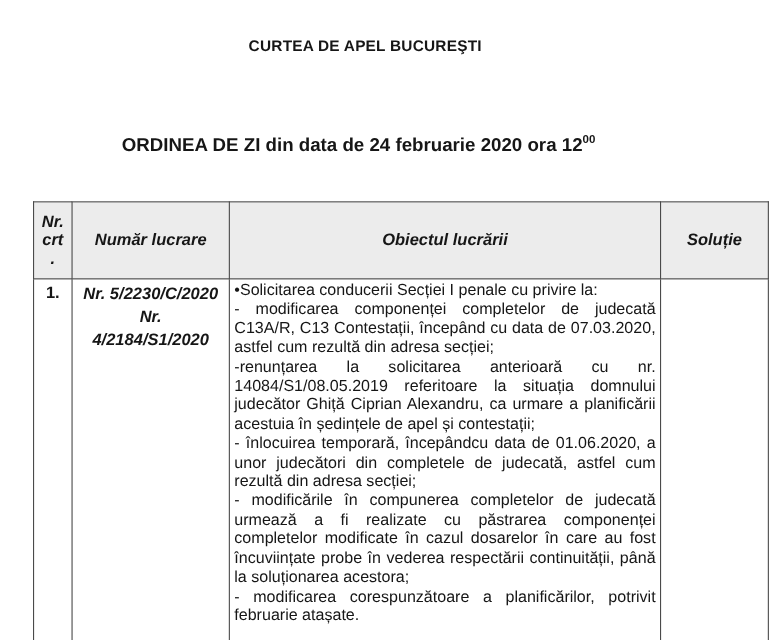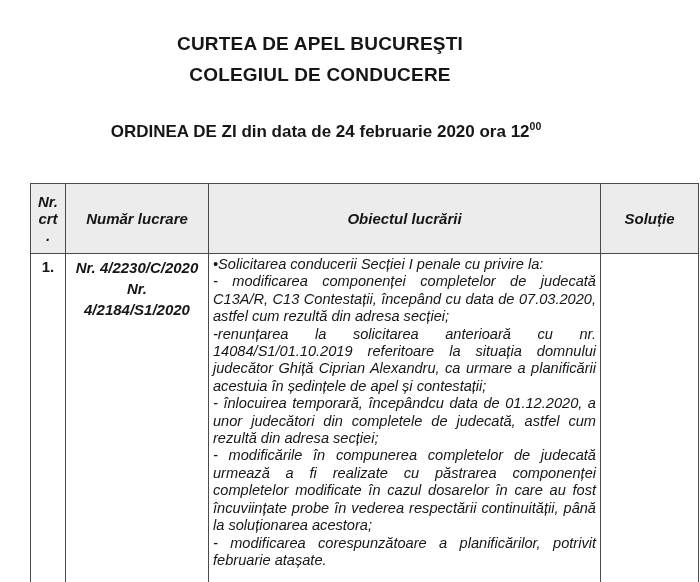--- a/index.html
+++ b/index.html
@@ -8,24 +8,24 @@
     position: relative;
     width: 700px;
     height: 582px;
     background: #ffffff;
     overflow: hidden;
     font-family: "Liberation Sans", sans-serif;
     color: #161616;
   }
   .title-line {
     position: absolute;
-    left: 4px;
+    left: 16px;
     width: 632px;
     text-align: center;
-    font-size: 19px;
+    font-size: 14px;
     font-weight: bold;
     letter-spacing: 0.2px;
     white-space: nowrap;
   }
   .title-1 { top: 33px; }
   .title-2 { top: 64px; }
   .agenda-line {
     position: absolute;
     top: 122px;
     left: 0;
@@ -80,29 +80,28 @@
     font-size: 15px;
     line-height: 21px;
     padding-top: 3px;
   }
   .cell-obiect {
     padding: 2px 4px 0 4px;
     font-size: 14.6px;
     line-height: 17.4px;
     text-align: justify;
   }
-  .cell-obiect .para { text-align: justify; font-style: italic; }
+  .cell-obiect .para { text-align: justify; }
 </style>
 </head>
 <body>
 
 <div class="page">
 
   <div class="title-line title-1">CURTEA DE APEL BUCUREŞTI</div>
-  <div class="title-line title-2">COLEGIUL DE CONDUCERE</div>
 
   <div class="agenda-line"><span>ORDINEA DE ZI din data de 24 februarie 2020 ora 12</span><sup>00</sup></div>
 
   <table class="doc-table">
     <colgroup>
       <col class="c1">
         <col class="c2">
         <col class="c3">
         <col class="c4">
     </colgroup>
@@ -113,29 +112,29 @@
         <div>crt</div>
         <div>.</div>
       </td>
       <td>Număr lucrare</td>
       <td>Obiectul lucrării</td>
       <td>Soluție</td>
     </tr>
     <tr class="body-row">
       <td class="cell-nr">1.</td>
       <td class="cell-numar">
-        <div>Nr. 4/2230/C/2020</div>
+        <div>Nr. 5/2230/C/2020</div>
         <div>Nr.</div>
         <div>4/2184/S1/2020</div>
       </td>
       <td class="cell-obiect">
         <div class="para">•Solicitarea conducerii Secției I penale cu privire la:</div>
         <div class="para">- modificarea componenței completelor de judecată C13A/R, C13 Contestații, începând cu data de 07.03.2020, astfel cum rezultă din adresa secției;</div>
-        <div class="para">-renunțarea la solicitarea anterioară cu nr. 14084/S1/01.10.2019 referitoare la situația domnului judecător Ghiță Ciprian Alexandru, ca urmare a planificării acestuia în ședințele de apel și contestații;</div>
-        <div class="para">- înlocuirea temporară, începândcu data de 01.12.2020, a unor judecători din completele de judecată, astfel cum rezultă din adresa secției;</div>
+        <div class="para">-renunțarea la solicitarea anterioară cu nr. 14084/S1/08.05.2019 referitoare la situația domnului judecător Ghiță Ciprian Alexandru, ca urmare a planificării acestuia în ședințele de apel și contestații;</div>
+        <div class="para">- înlocuirea temporară, începândcu data de 01.06.2020, a unor judecători din completele de judecată, astfel cum rezultă din adresa secției;</div>
         <div class="para">- modificările în compunerea completelor de judecată urmează a fi realizate cu păstrarea componenței completelor modificate în cazul dosarelor în care au fost încuviințate probe în vederea respectării continuității, până la soluționarea acestora;</div>
         <div class="para">- modificarea corespunzătoare a planificărilor, potrivit februarie atașate.</div>
       </td>
       <td></td>
     </tr>
   </tbody>
     </table>
 
 </div>
 

